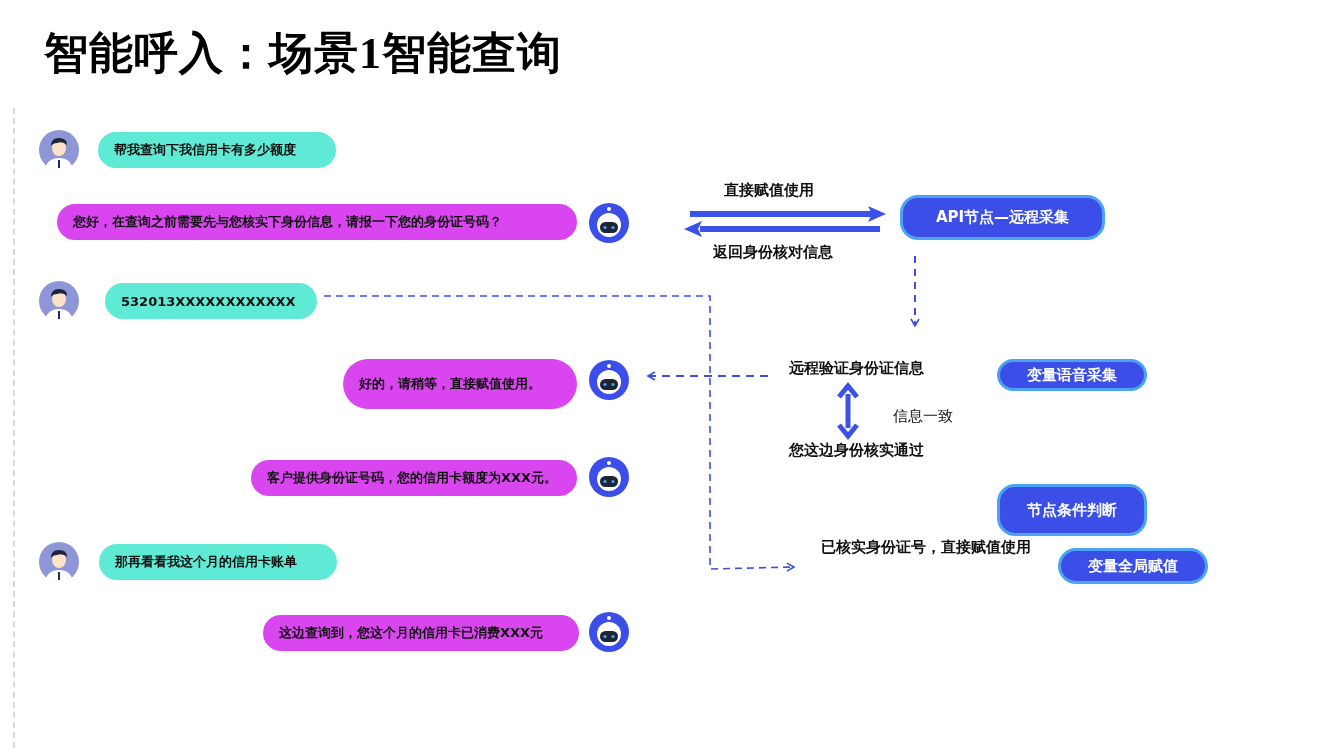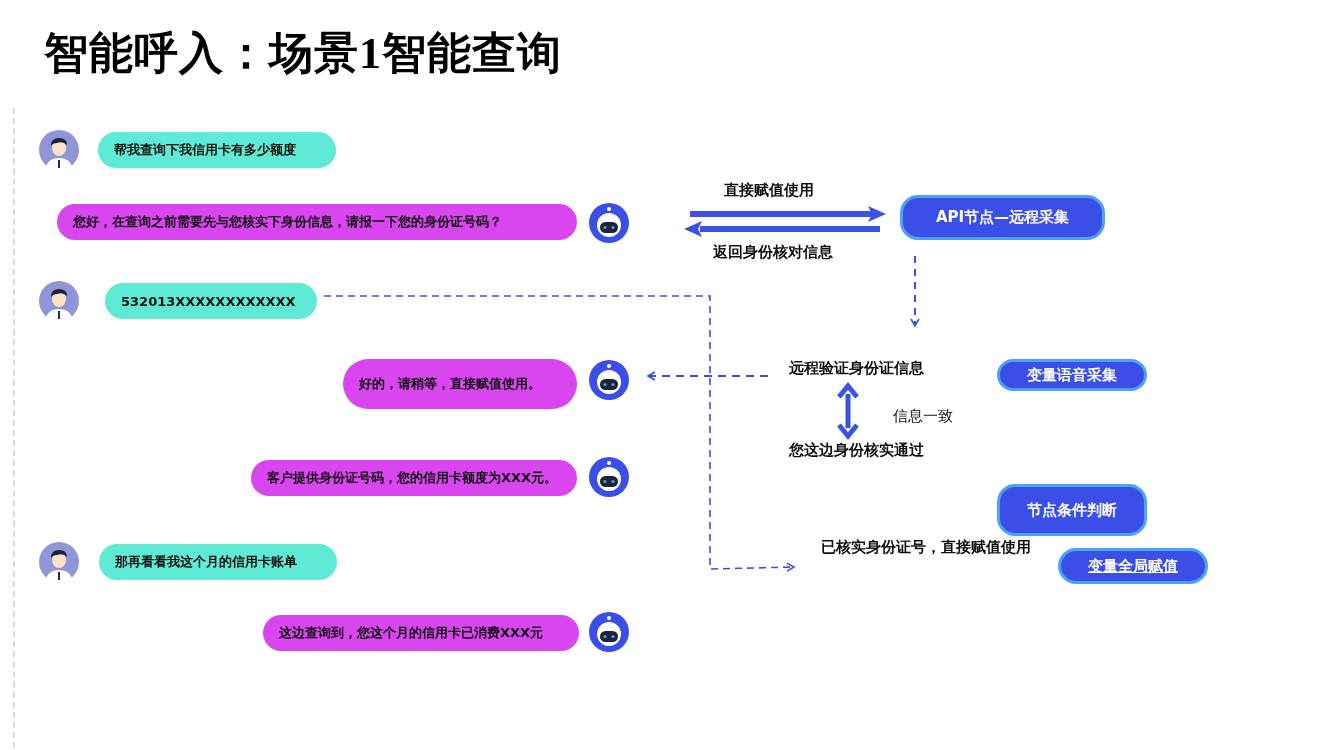--- a/index.html
+++ b/index.html
@@ -142,13 +142,13 @@
 <div class="pill" style="left:900px;top:195px;width:205px;height:45px;border-radius:18px;">API节点—远程采集</div>
 
 <div class="label" style="left:789px;top:359px;">远程验证身份证信息</div>
 <div class="label normal" style="left:893px;top:407px;">信息一致</div>
 <div class="label" style="left:789px;top:441px;">您这边身份核实通过</div>
 
 <div class="pill" style="left:997px;top:359px;width:150px;height:32px;border-radius:18px;">变量语音采集</div>
 <div class="pill" style="left:997px;top:440px;width:150px;height:52px;border-radius:18px;margin-top:44px;">节点条件判断</div>
 
 <div class="label" style="left:821px;top:538px;">已核实身份证号，直接赋值使用</div>
-<div class="pill" style="left:1058px;top:548px;width:150px;height:36px;border-radius:18px;text-decoration:underline;">变量全局赋值</div>
+<div class="pill" style="left:1058px;top:548px;width:150px;height:36px;border-radius:18px;">变量全局赋值</div>
 
 </body></html>

